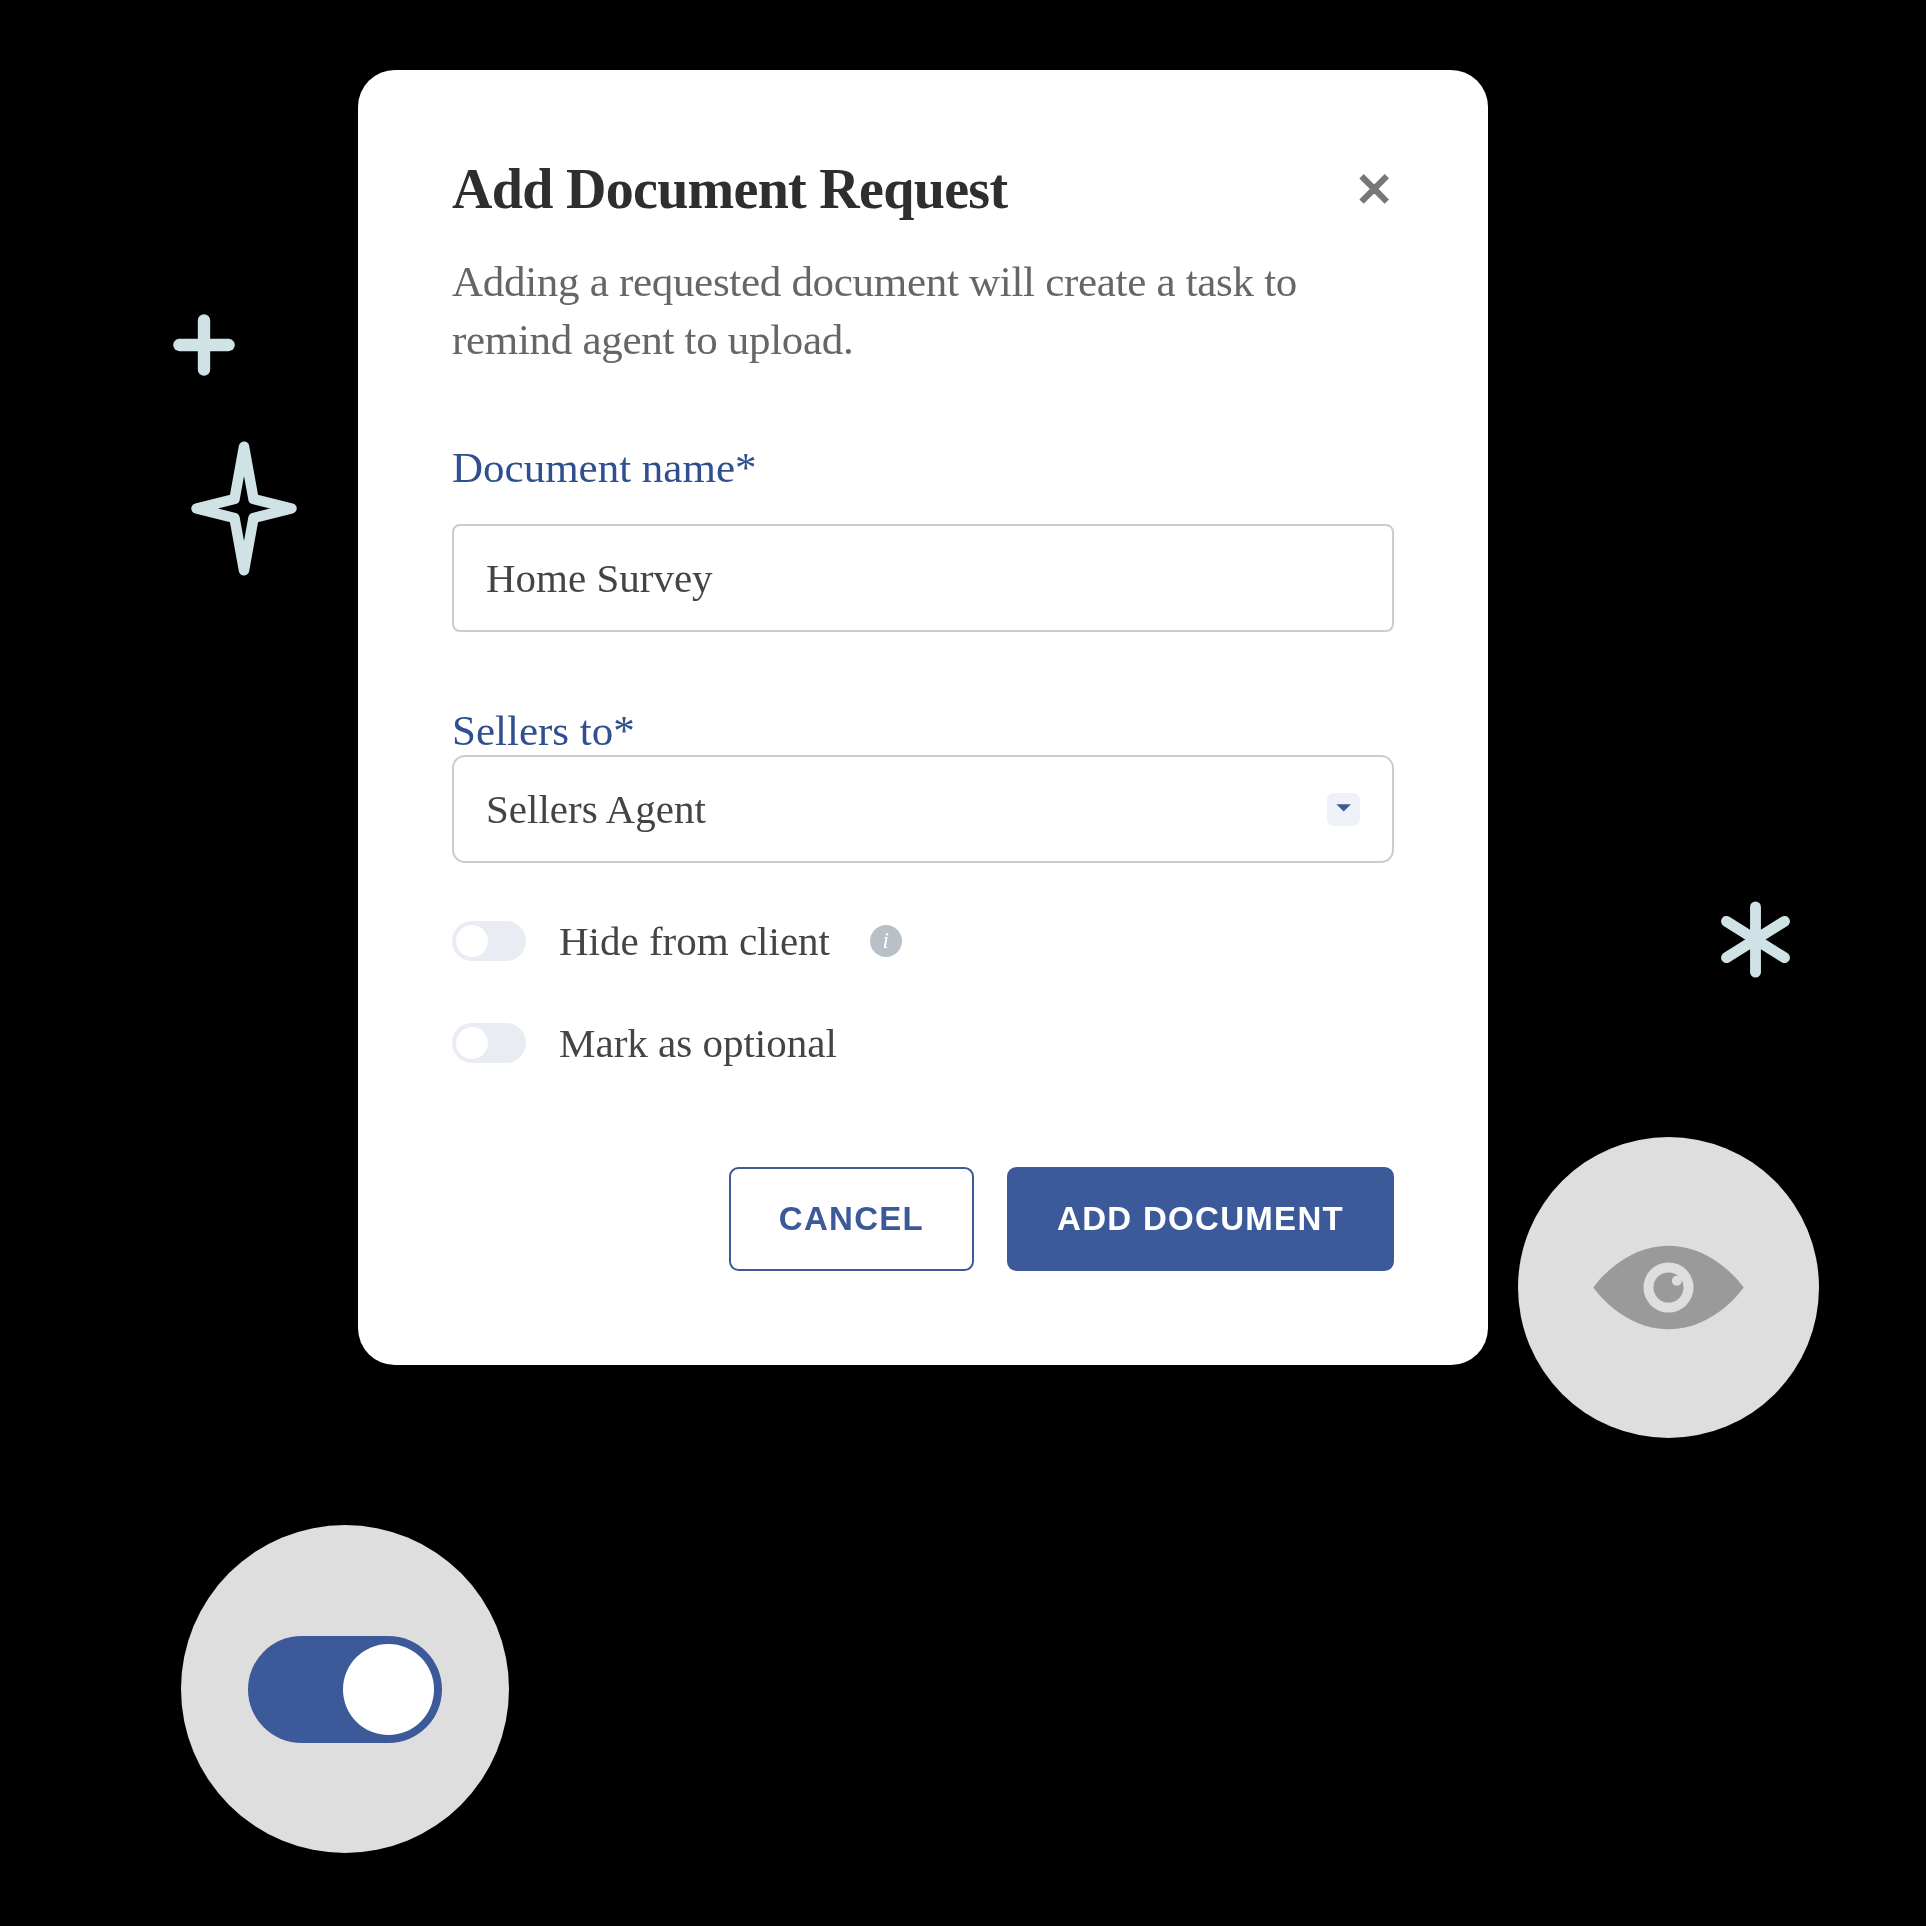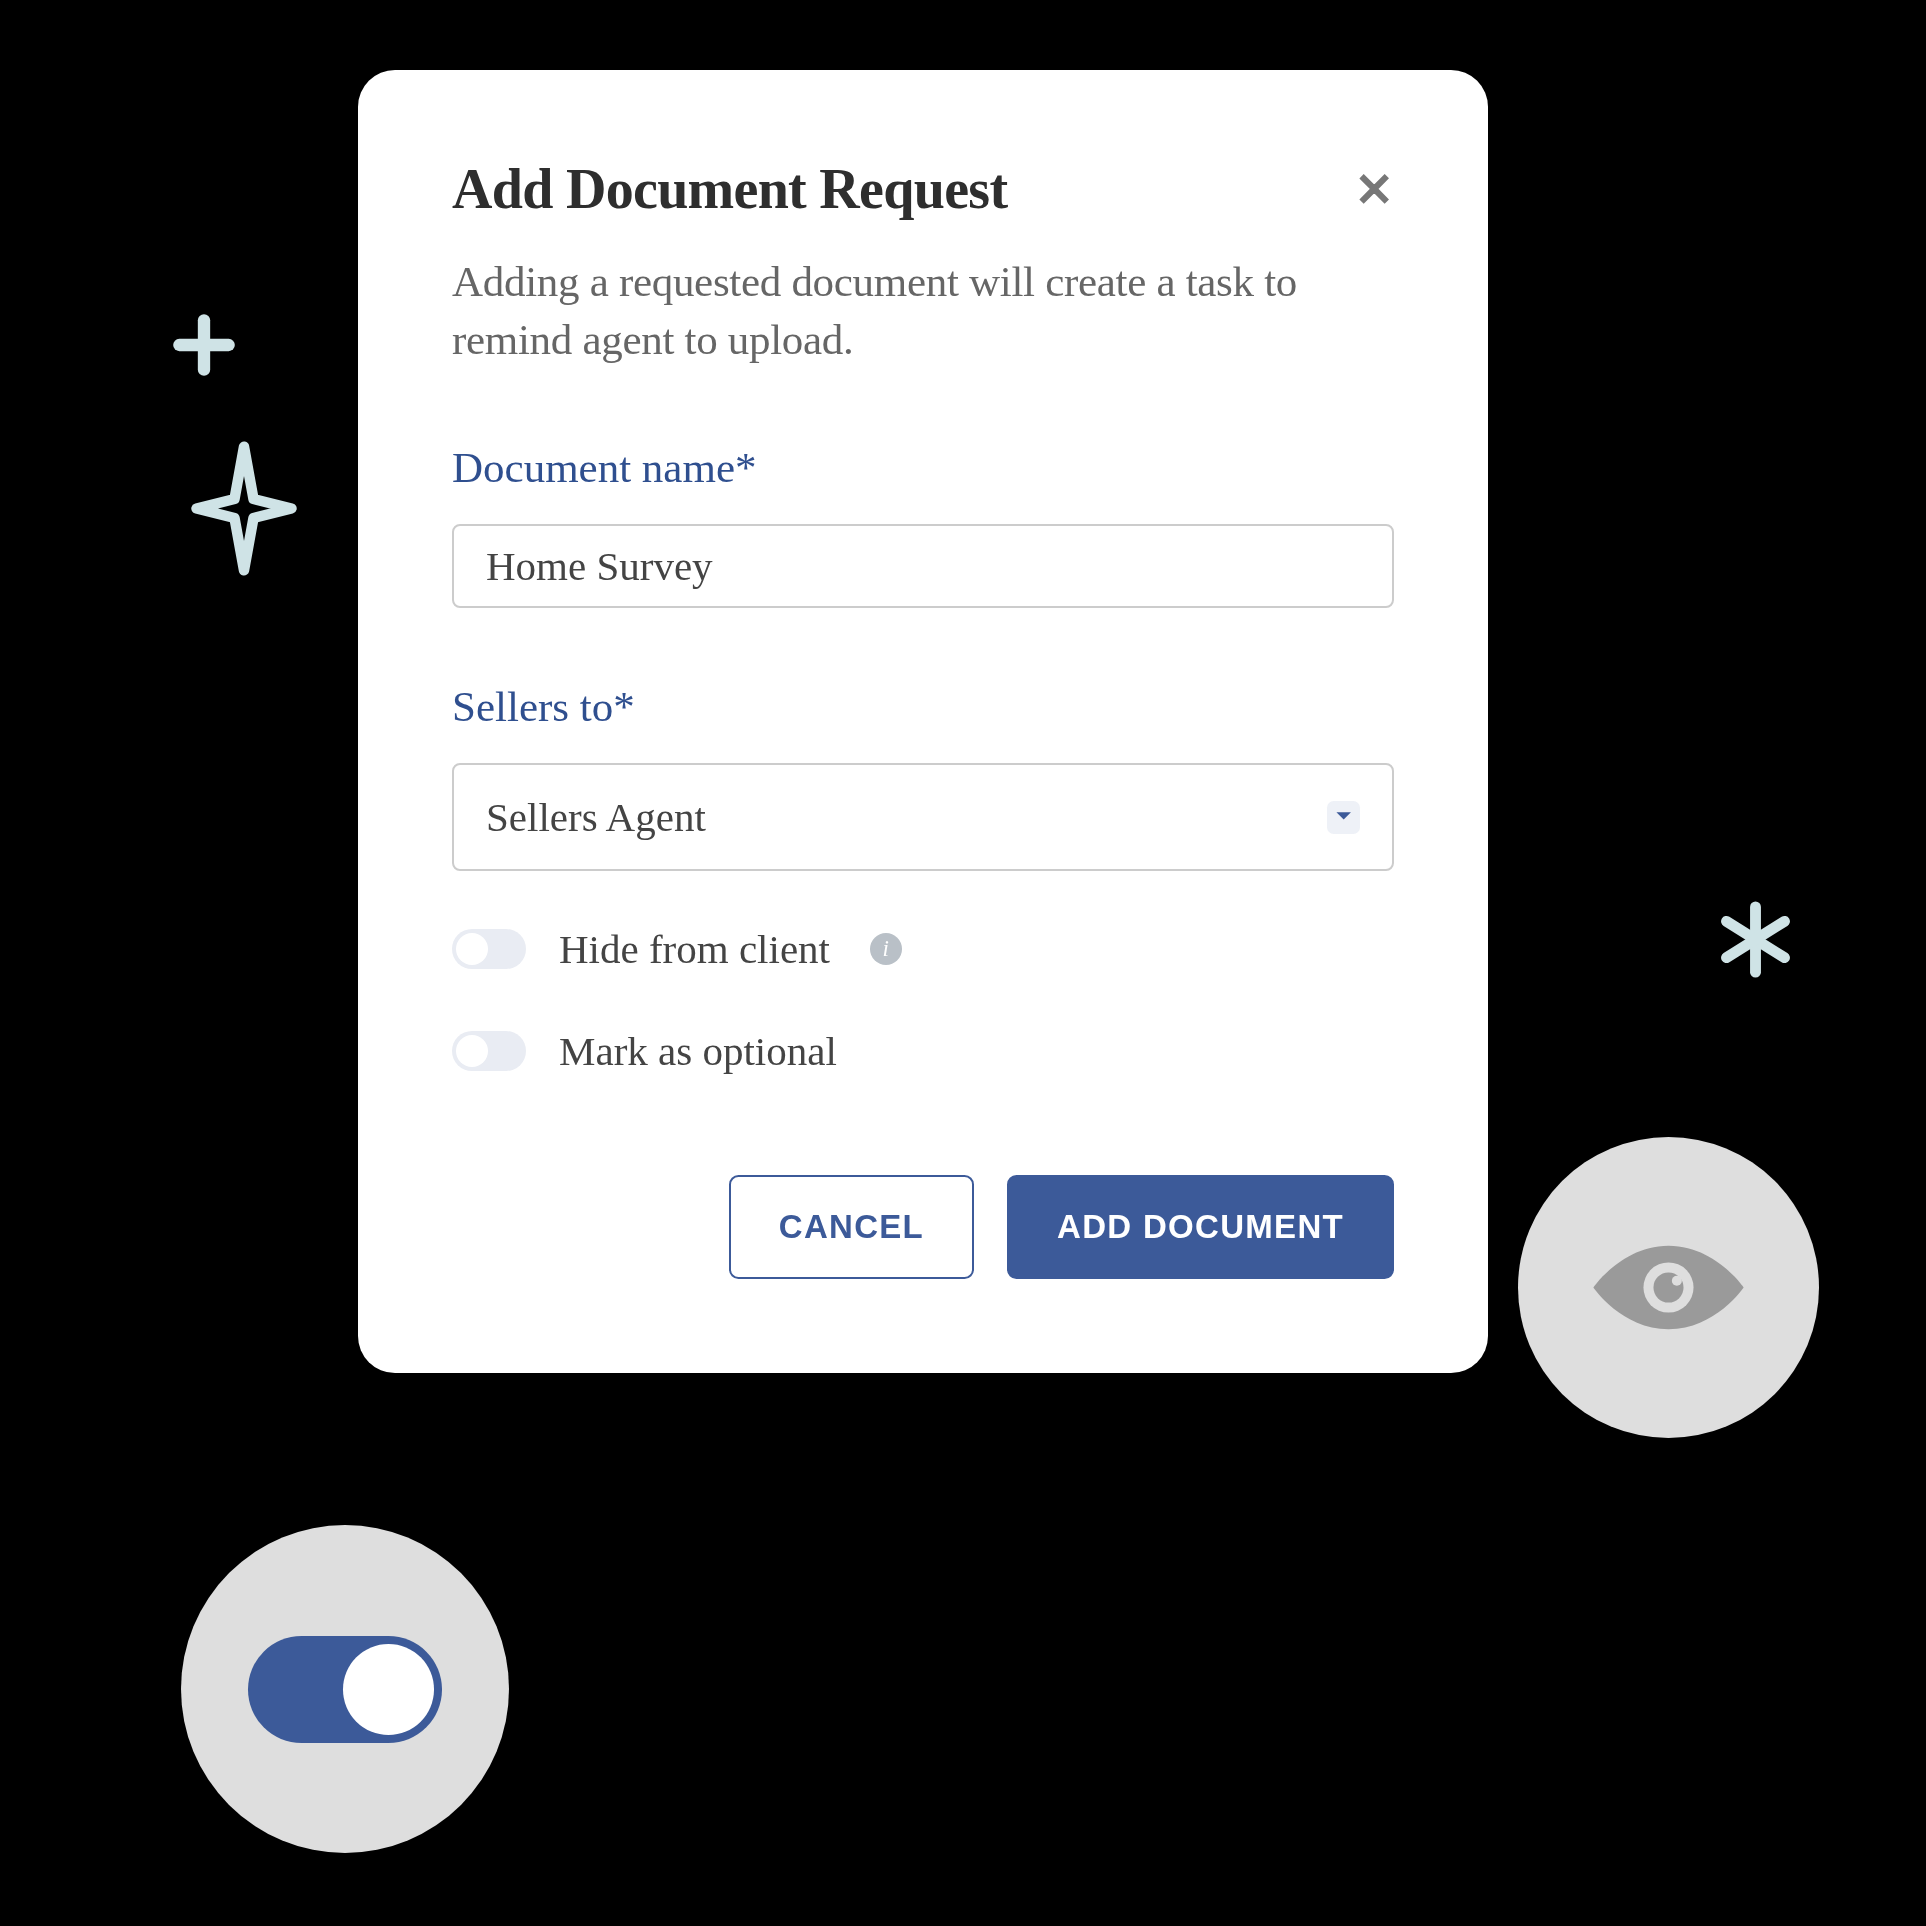--- a/index.html
+++ b/index.html
@@ -59,31 +59,30 @@
     font-size: 43px;
     color: #2f4f8f;
     font-weight: 500;
     margin-top: 74px;
   }
   .text-input {
     width: 100%;
     margin-top: 32px;
     border: 2px solid #ccc;
     border-radius: 8px;
-    padding: 16px 32px;
+    padding: 28px 32px;
     font-size: 41px;
     color: #444;
     font-family: inherit;
     background: #fff;
   }
   .select-wrap {
     width: 100%;
-    margin-top: 32px;
     border: 2px solid #ccc;
-    border-radius: 8px;
+    border-radius: 13px;
     padding: 28px 32px;
     font-size: 41px;
     color: #444;
     display: flex;
     align-items: center;
     justify-content: space-between;
     cursor: pointer;
   }
   .select-chevron {
     width: 33px;

